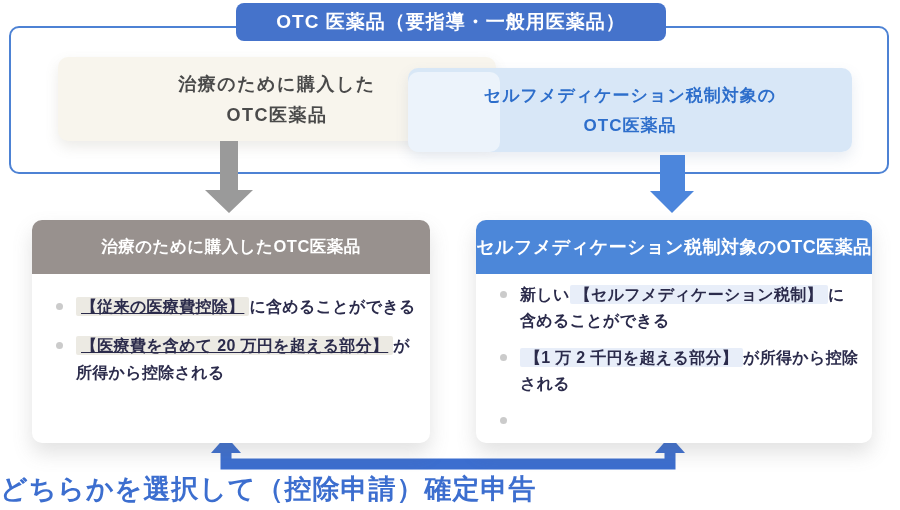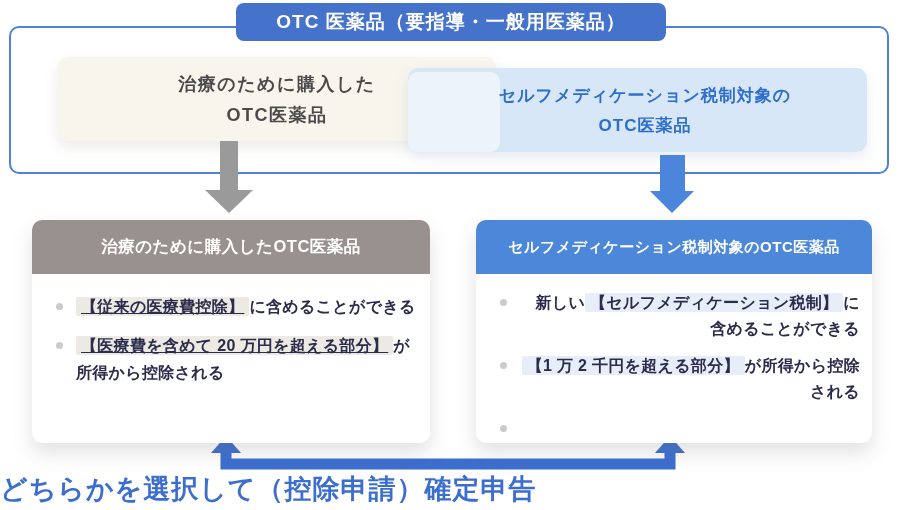--- a/index.html
+++ b/index.html
@@ -34,21 +34,21 @@
     display:flex;flex-direction:column;justify-content:center;gap:7px;
     text-align:center;color:#4a4a4a;font-weight:bold;font-size:18px;
     letter-spacing:1.5px;z-index:2;
   }
   .selfmed-box{
     position:absolute;left:408px;top:68px;width:444px;height:84px;
     background:rgba(214,230,247,0.94);border-radius:10px;
     box-shadow:0 6px 14px rgba(90,120,160,.14);
     display:flex;flex-direction:column;justify-content:center;gap:7px;
     text-align:center;color:#2d6ecb;font-weight:bold;font-size:17px;
-    letter-spacing:1px;z-index:3;padding-left:15px;
+    letter-spacing:1px;z-index:3;
   }
   .overlap-sheen{
     position:absolute;left:0;top:4px;bottom:0;width:92px;
     background:rgba(255,255,255,0.5);border-radius:10px;
   }
   .box-text{position:relative;z-index:1;}
 
   
   .arrow-layer{
     position:absolute;left:0;top:0;width:900px;height:510px;
@@ -62,24 +62,24 @@
     z-index:6;
   }
   .card-left{left:32px;width:398px;}
   .card-right{left:476px;width:396px;}
   .card-header{
     height:54px;border-radius:10px 10px 0 0;
     display:flex;align-items:center;justify-content:center;
     color:#ffffff;font-weight:bold;letter-spacing:0.5px;
   }
   .card-left .card-header{background:#98918e;font-size:16.5px;}
-  .card-right .card-header{background:#4c87d9;font-size:15px;}
+  .card-right .card-header{background:#4c87d9;font-size:18px;}
 
   .bullets{list-style:none;margin:0;padding:20px 12px 0 24px;}
-  .card-right .bullets{padding-top:16px;text-align:right;}
+  .card-right .bullets{padding-top:8px;}
   .bullet{
     position:relative;padding-left:20px;margin-bottom:13px;
     font-size:16px;font-weight:bold;color:#2b2b4b;
     line-height:1.65;letter-spacing:0.3px;
   }
   .card-right .bullet{margin-bottom:10px;}
   .dot{
     position:absolute;left:0;top:9px;width:7px;height:7px;
     border-radius:50%;background:#cbcbcb;
   }

